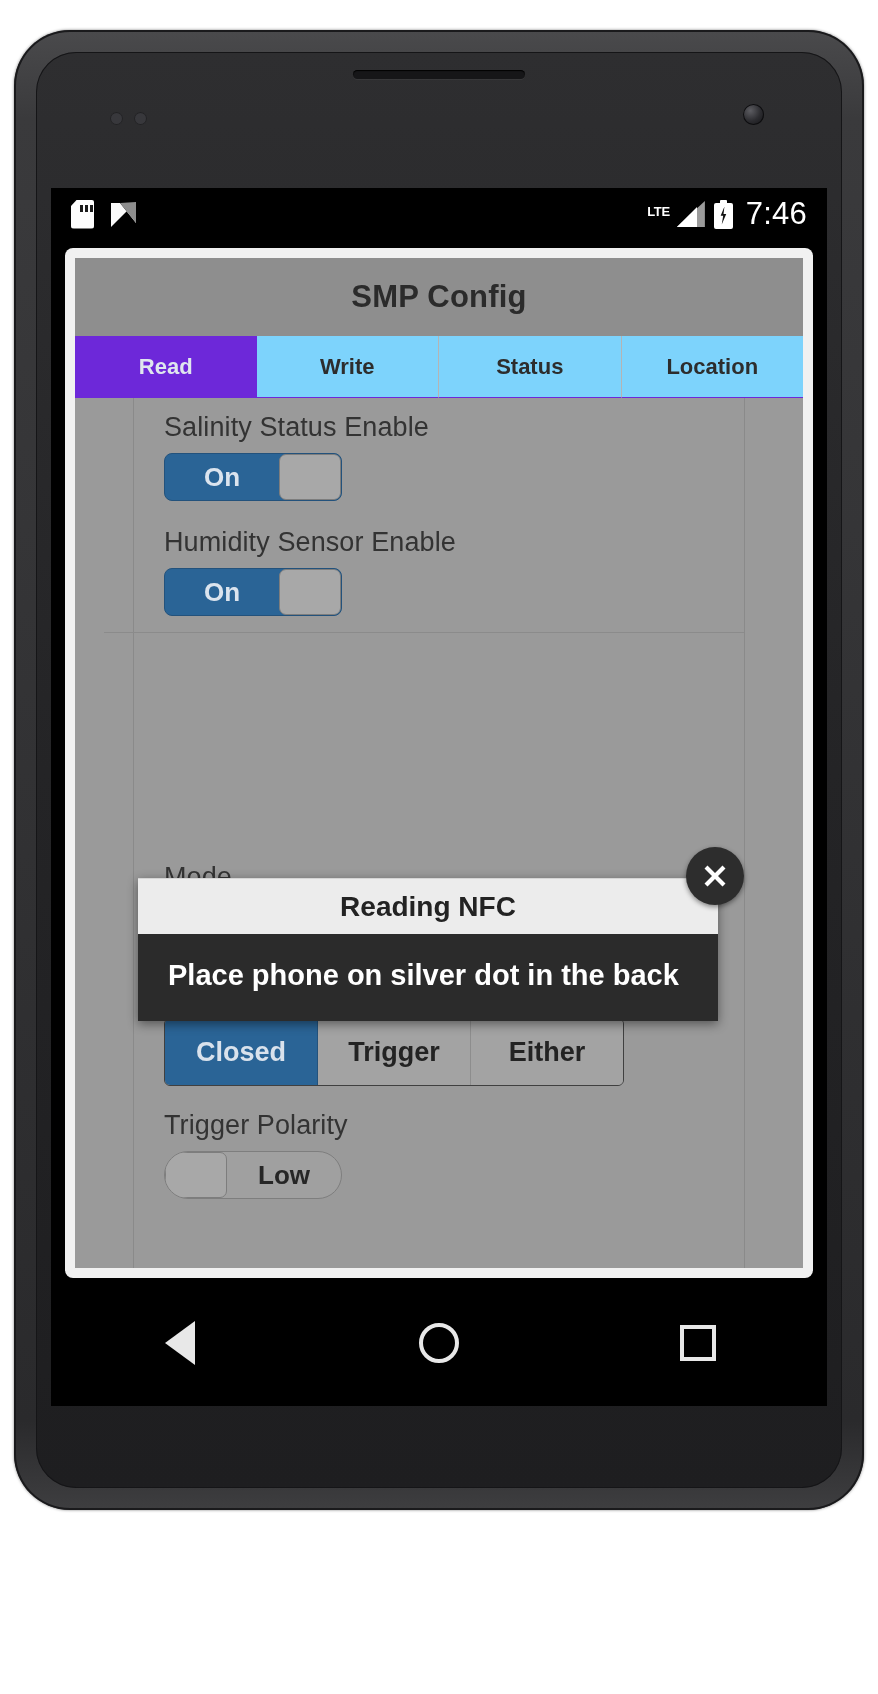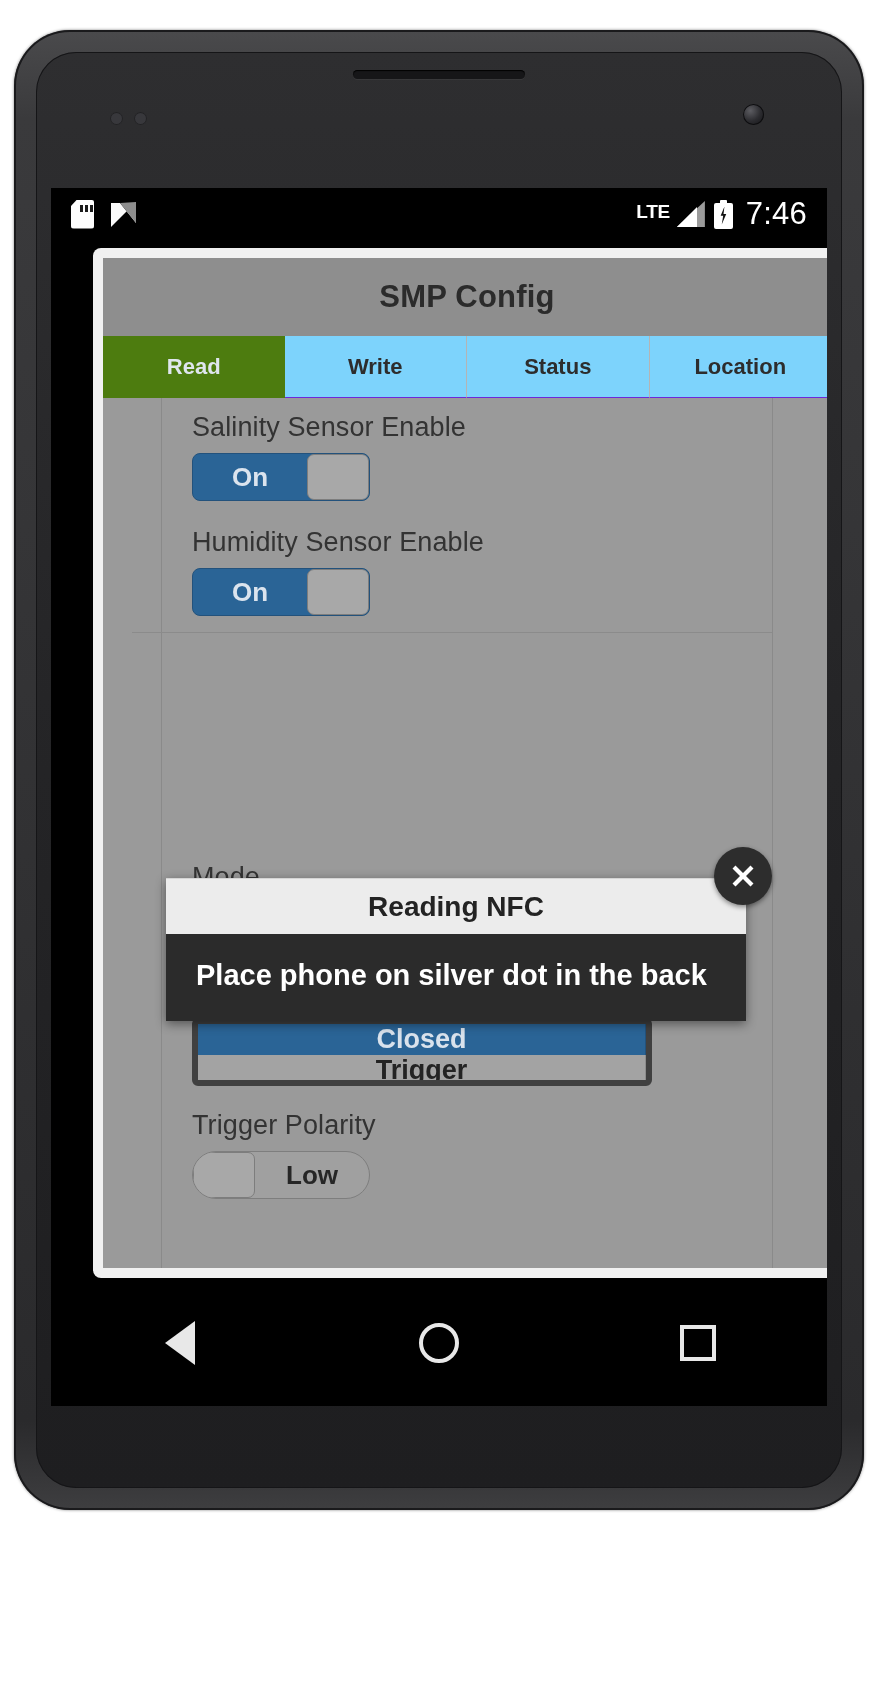--- a/index.html
+++ b/index.html
@@ -84,21 +84,21 @@
     position: absolute; top: 5px; width: 3px; height: 7px; background: #1a1a1a;
   }
   .sd-card-icon .p1 { left: 9px; }
   .sd-card-icon .p2 { left: 14px; }
   .sd-card-icon .p3 { left: 19px; }
 
   .nfc-icon { width: 30px; height: 27px; position: relative; }
   .nfc-icon svg { display: block; }
 
   .lte-label {
-    color: #ffffff; font-size: 19px; font-weight: bold;
+    color: #ffffff; font-size: 13px; font-weight: bold;
     letter-spacing: -.3px; line-height: 1;
     margin-right: -2px; margin-bottom: 6px;
   }
   .signal-triangle {
     width: 28px; height: 26px; position: relative;
   }
   .signal-triangle .full {
     position: absolute; inset: 0;
     background: #9b9b9b;
     clip-path: polygon(100% 0, 100% 100%, 0 100%);
@@ -128,21 +128,20 @@
   }
 
   
   #app-window {
     position: absolute;
     left: 14px; top: 60px;
     width: 748px; height: 1030px;
     background: #f1f1f1;
     border-radius: 8px;
     padding: 10px;
-    margin-left: 28px;
   }
   #app-surface {
     width: 100%; height: 100%;
     background: #999999;
     position: relative;
     overflow: hidden;
   }
 
   #app-titlebar {
     height: 78px;
@@ -159,21 +158,21 @@
     flex: 1;
     display: flex; align-items: center; justify-content: center;
     font-size: 22px; font-weight: bold;
     color: #2d2d2d;
     background: #7dd3fc;
     border-right: 1px solid #b4b4b4;
     border-bottom: 1px solid #6d28d9;
   }
   .tab:last-child { border-right: none; }
   .tab.active {
-    background: #4d7c0f;
+    background: #6d28d9;
     color: #dfe6ee;
     border-right: none;
     border-bottom: none;
   }
 
   
   #settings-scroll {
     position: absolute;
     left: 0; right: 0; top: 140px; bottom: 0;
     background: #9a9a9a;
@@ -224,23 +223,22 @@
   }
   .switch.on .knob { order: 2; }
   .switch.off .knob { order: 0; }
 
   
   .segmented {
     display: flex;
     width: 460px; height: 68px;
     border-radius: 6px;
     overflow: hidden;
-    border: 6px solid #404040;
+    border: 1px solid #404040;
     margin-bottom: 10px;
-    flex-direction: column;
   }
   .segmented .seg {
     flex: 1;
     display: flex; align-items: center; justify-content: center;
     font-size: 27px; font-weight: bold;
     color: #232323;
     background: #a3a3a3;
     border-right: 1px solid #8d8d8d;
   }
   .segmented .seg:last-child { border-right: none; }
@@ -379,21 +377,21 @@
           </div>
           <div class="tab">
             <span>Location</span>
           </div>
         </div>
 
         <div id="settings-scroll">
           <div id="settings-col">
 
             <div class="setting-group">
-              <div class="setting-label">Salinity Sensor Enable</div>
+              <div class="setting-label">Salinity Status Enable</div>
               <div class="switch on">
                 <div class="seg-label">On</div>
                 <div class="knob"></div>
               </div>
             </div>
 
             <div class="setting-group">
               <div class="setting-label">Humidity Sensor Enable</div>
               <div class="switch on">
                 <div class="seg-label">On</div>

